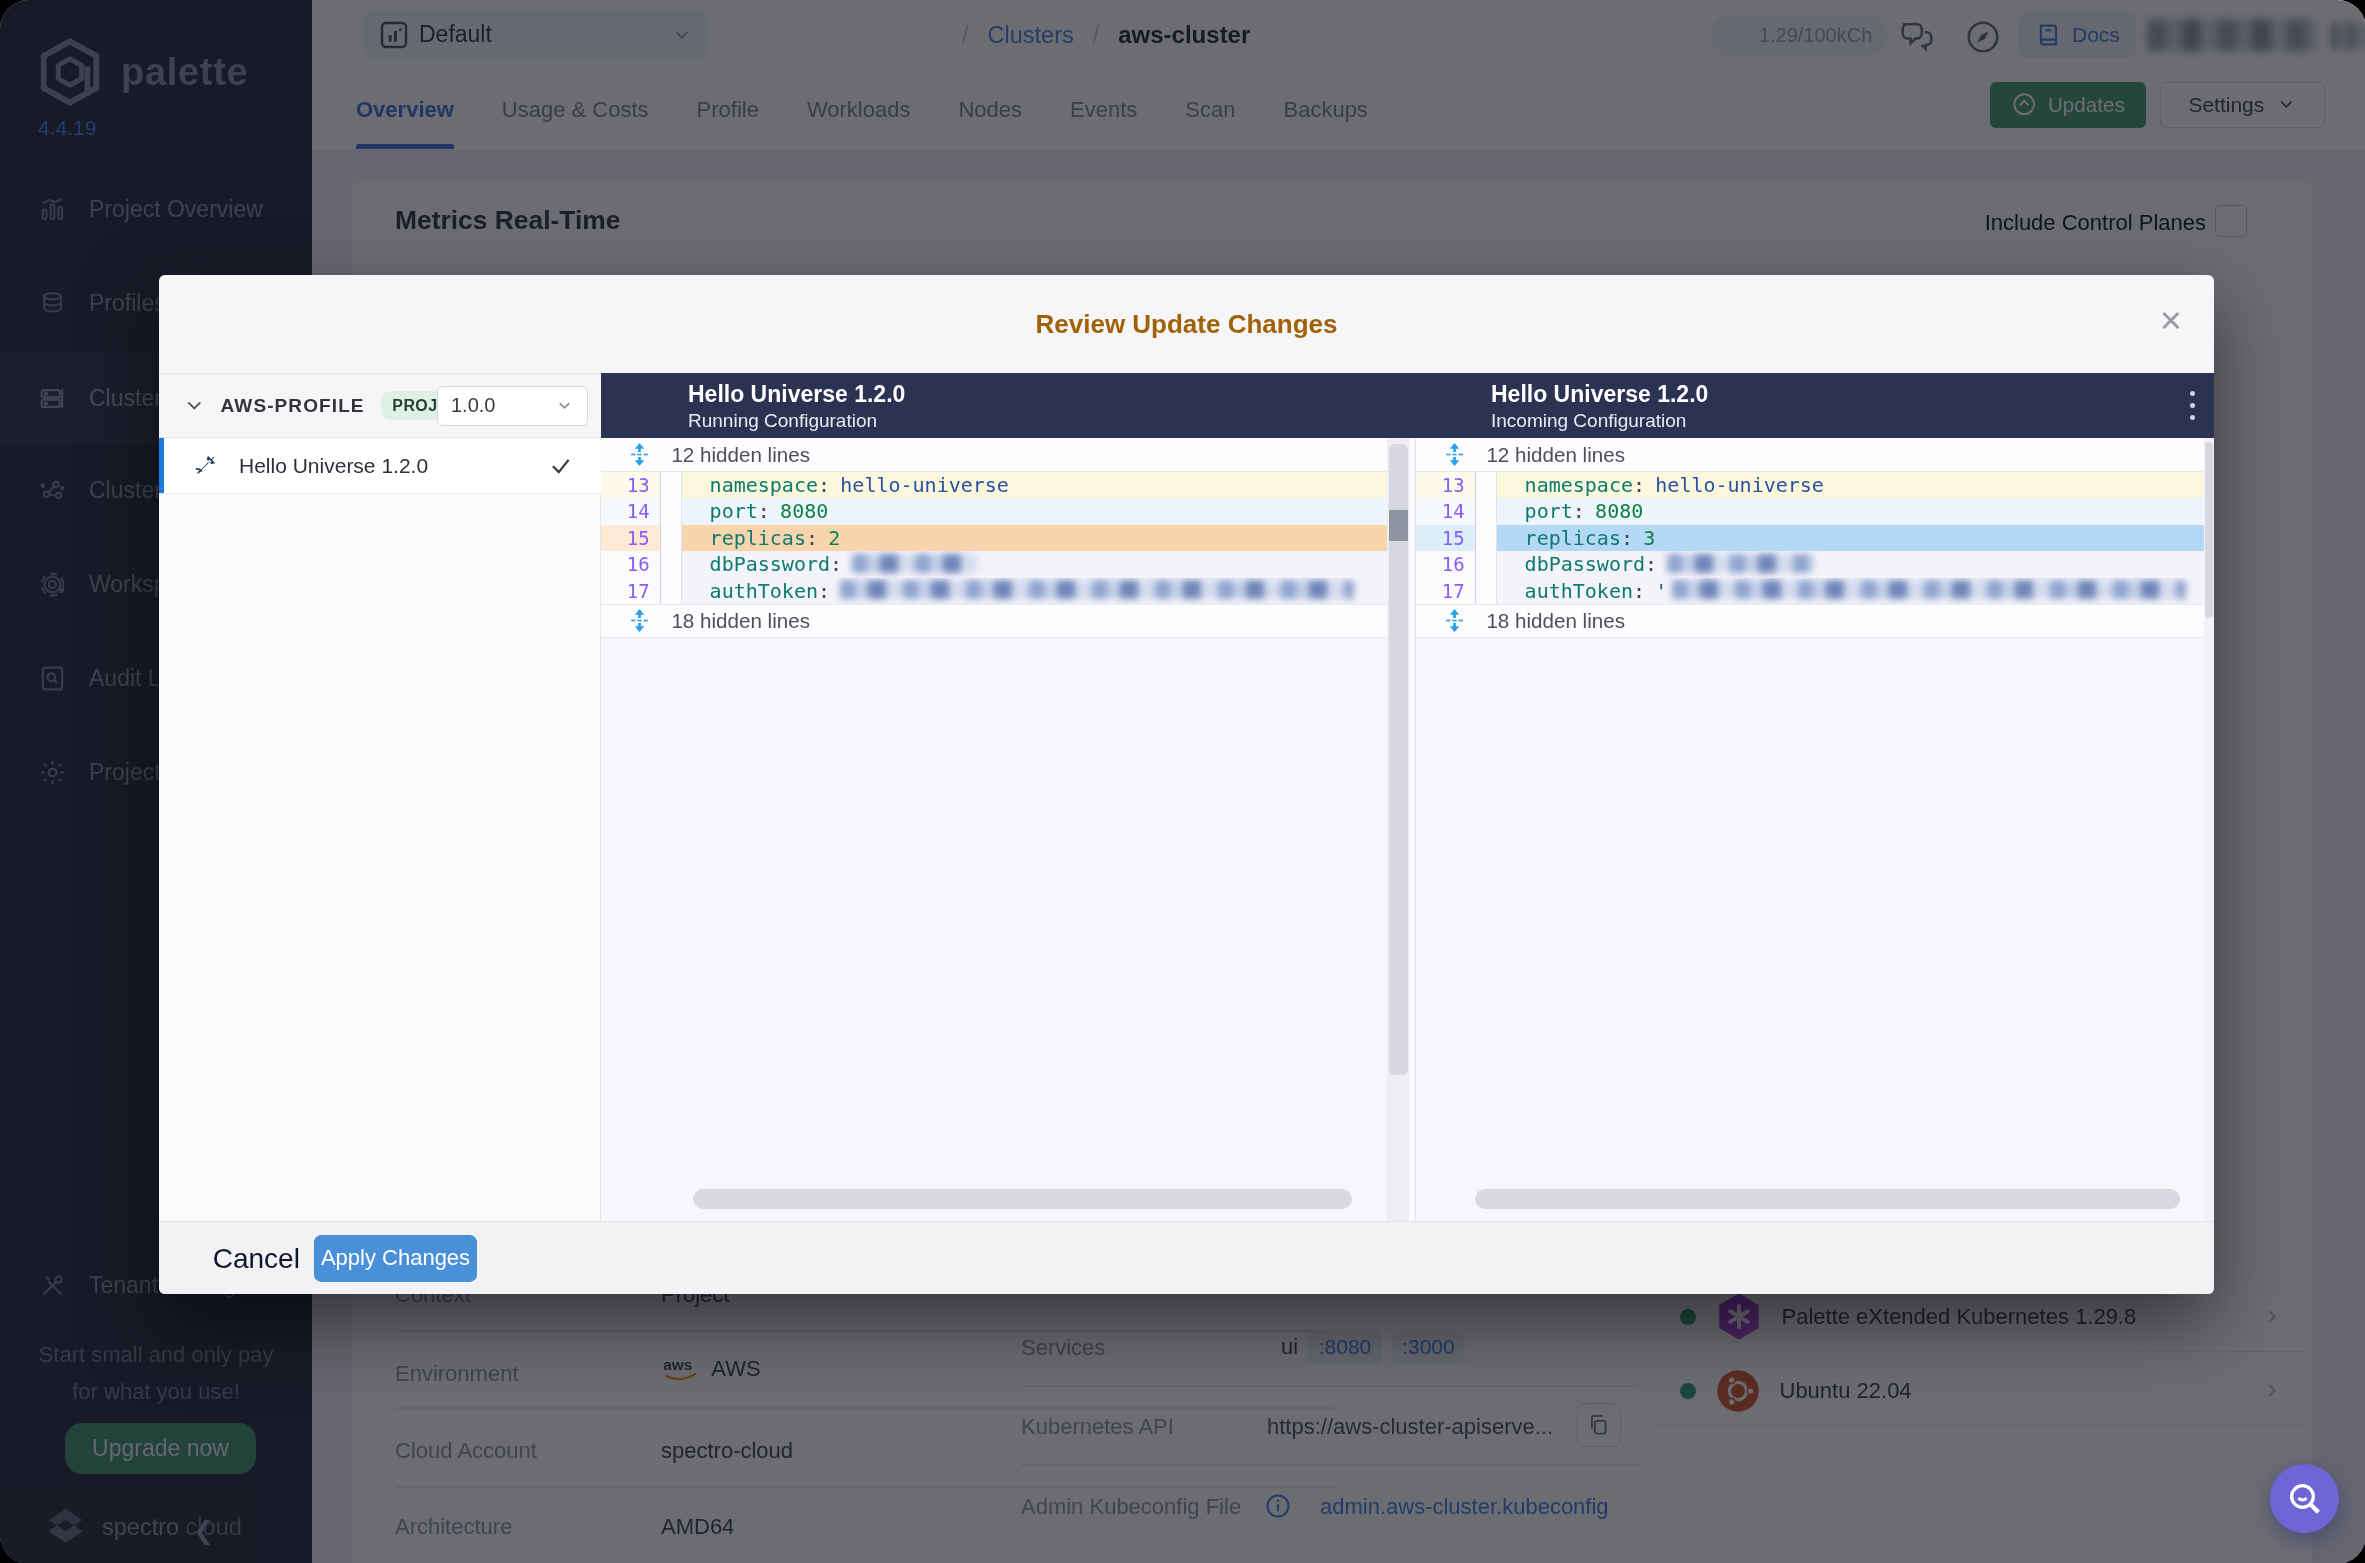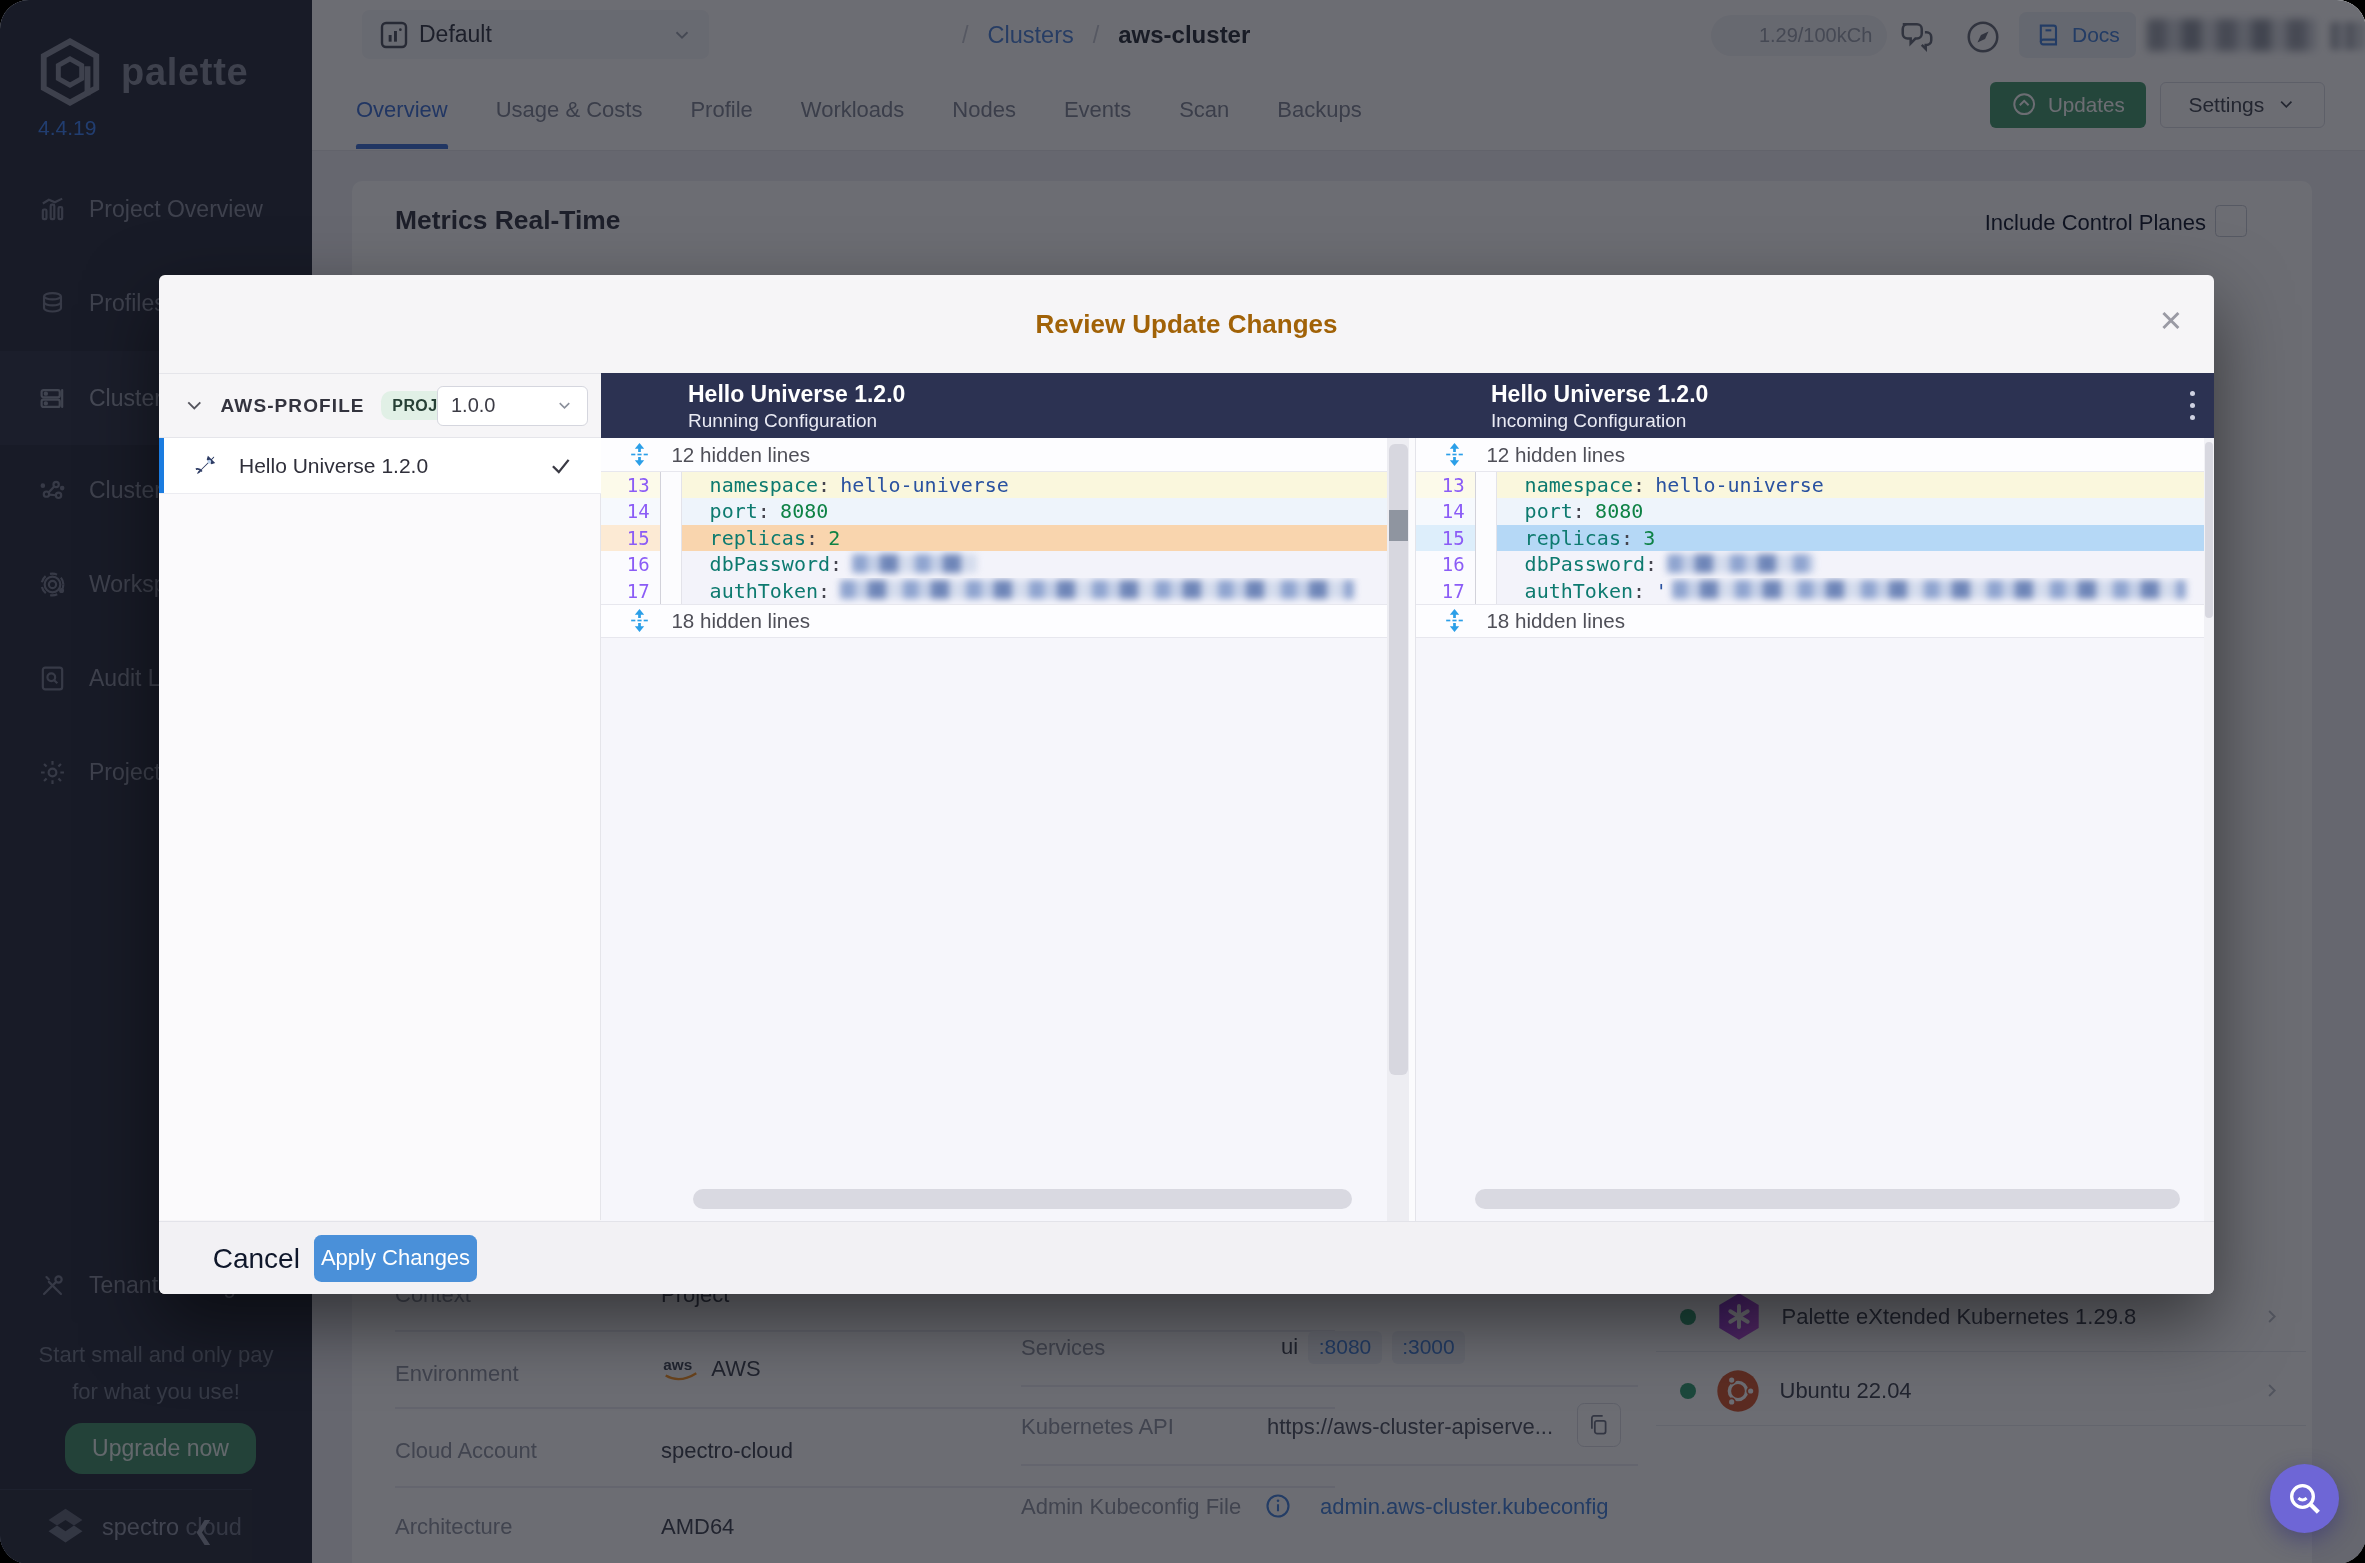--- a/index.html
+++ b/index.html
@@ -38,21 +38,21 @@
   .docs-pill{position:absolute;left:1707px;top:11.7px;width:117px;height:46px;background:#edf1f7;border-radius:7.3px;display:flex;align-items:center;justify-content:center;gap:8.8px;color:#3f7fd9;font-size:21px}
   .blur-name{position:absolute;left:1835px;top:19px;width:169px;height:32px;border-radius:2.9px;
     background:repeating-linear-gradient(90deg,#8d93a0 0 19px,#c9cdd6 19px 35px,#7d8492 35px 54px,#d6d9e0 54px 70px);filter:blur(4.4px);opacity:.85}
   .blur-corner{position:absolute;left:2018px;top:22px;width:34px;height:28px;border-radius:2.9px;
     background:repeating-linear-gradient(90deg,#9aa0ab 0 8.8px,#cfd3da 8.8px 16px);filter:blur(3.7px);opacity:.8}
 
   
   .tabbar{position:absolute;left:0;top:70px;width:2054px;height:81px;background:#fff;border-bottom:1.5px solid #e4e5eb}
   .tabs{position:absolute;left:44px;top:0;height:79px;display:flex;gap:48px;align-items:center}
   .tab{font-size:22px;color:#7e8494;position:relative;height:79px;display:flex;align-items:center}
-  .tab.active{color:#3b6fd4;font-weight:400}
+  .tab.active{color:#3b6fd4;font-weight:700}
   .tab.active:after{content:"";position:absolute;left:0;right:0;bottom:0;height:5.1px;background:#3b6fd4;border-radius:2.2px 2.2px 0 0}
   .updates-btn{position:absolute;left:1678px;top:11.7px;width:156px;height:46px;background:#42996c;border-radius:5.9px;display:flex;align-items:center;justify-content:center;gap:10.3px;color:#fff;font-size:20.6px}
   .settings-btn{position:absolute;left:1848px;top:11.7px;width:165px;height:46px;background:#fff;border:1.5px solid #d8dae2;border-radius:5.9px;display:flex;align-items:center;justify-content:center;gap:11.7px;color:#3f4450;font-size:21px}
 
   
   .card{position:absolute;left:40px;top:181px;width:1960px;height:1383px;background:#fff;border-radius:10.3px 10.3px 0 0}
   .card-title{position:absolute;left:43px;top:23.5px;font-size:26.4px;font-weight:600;color:#30343f}
   .cp-label{position:absolute;right:106px;top:29px;font-size:22px;color:#0f172a}
   .cp-check{position:absolute;right:65px;top:23.5px;width:32px;height:32px;border:1.5px solid #c6cad4;border-radius:4.4px;background:#fff}
 

